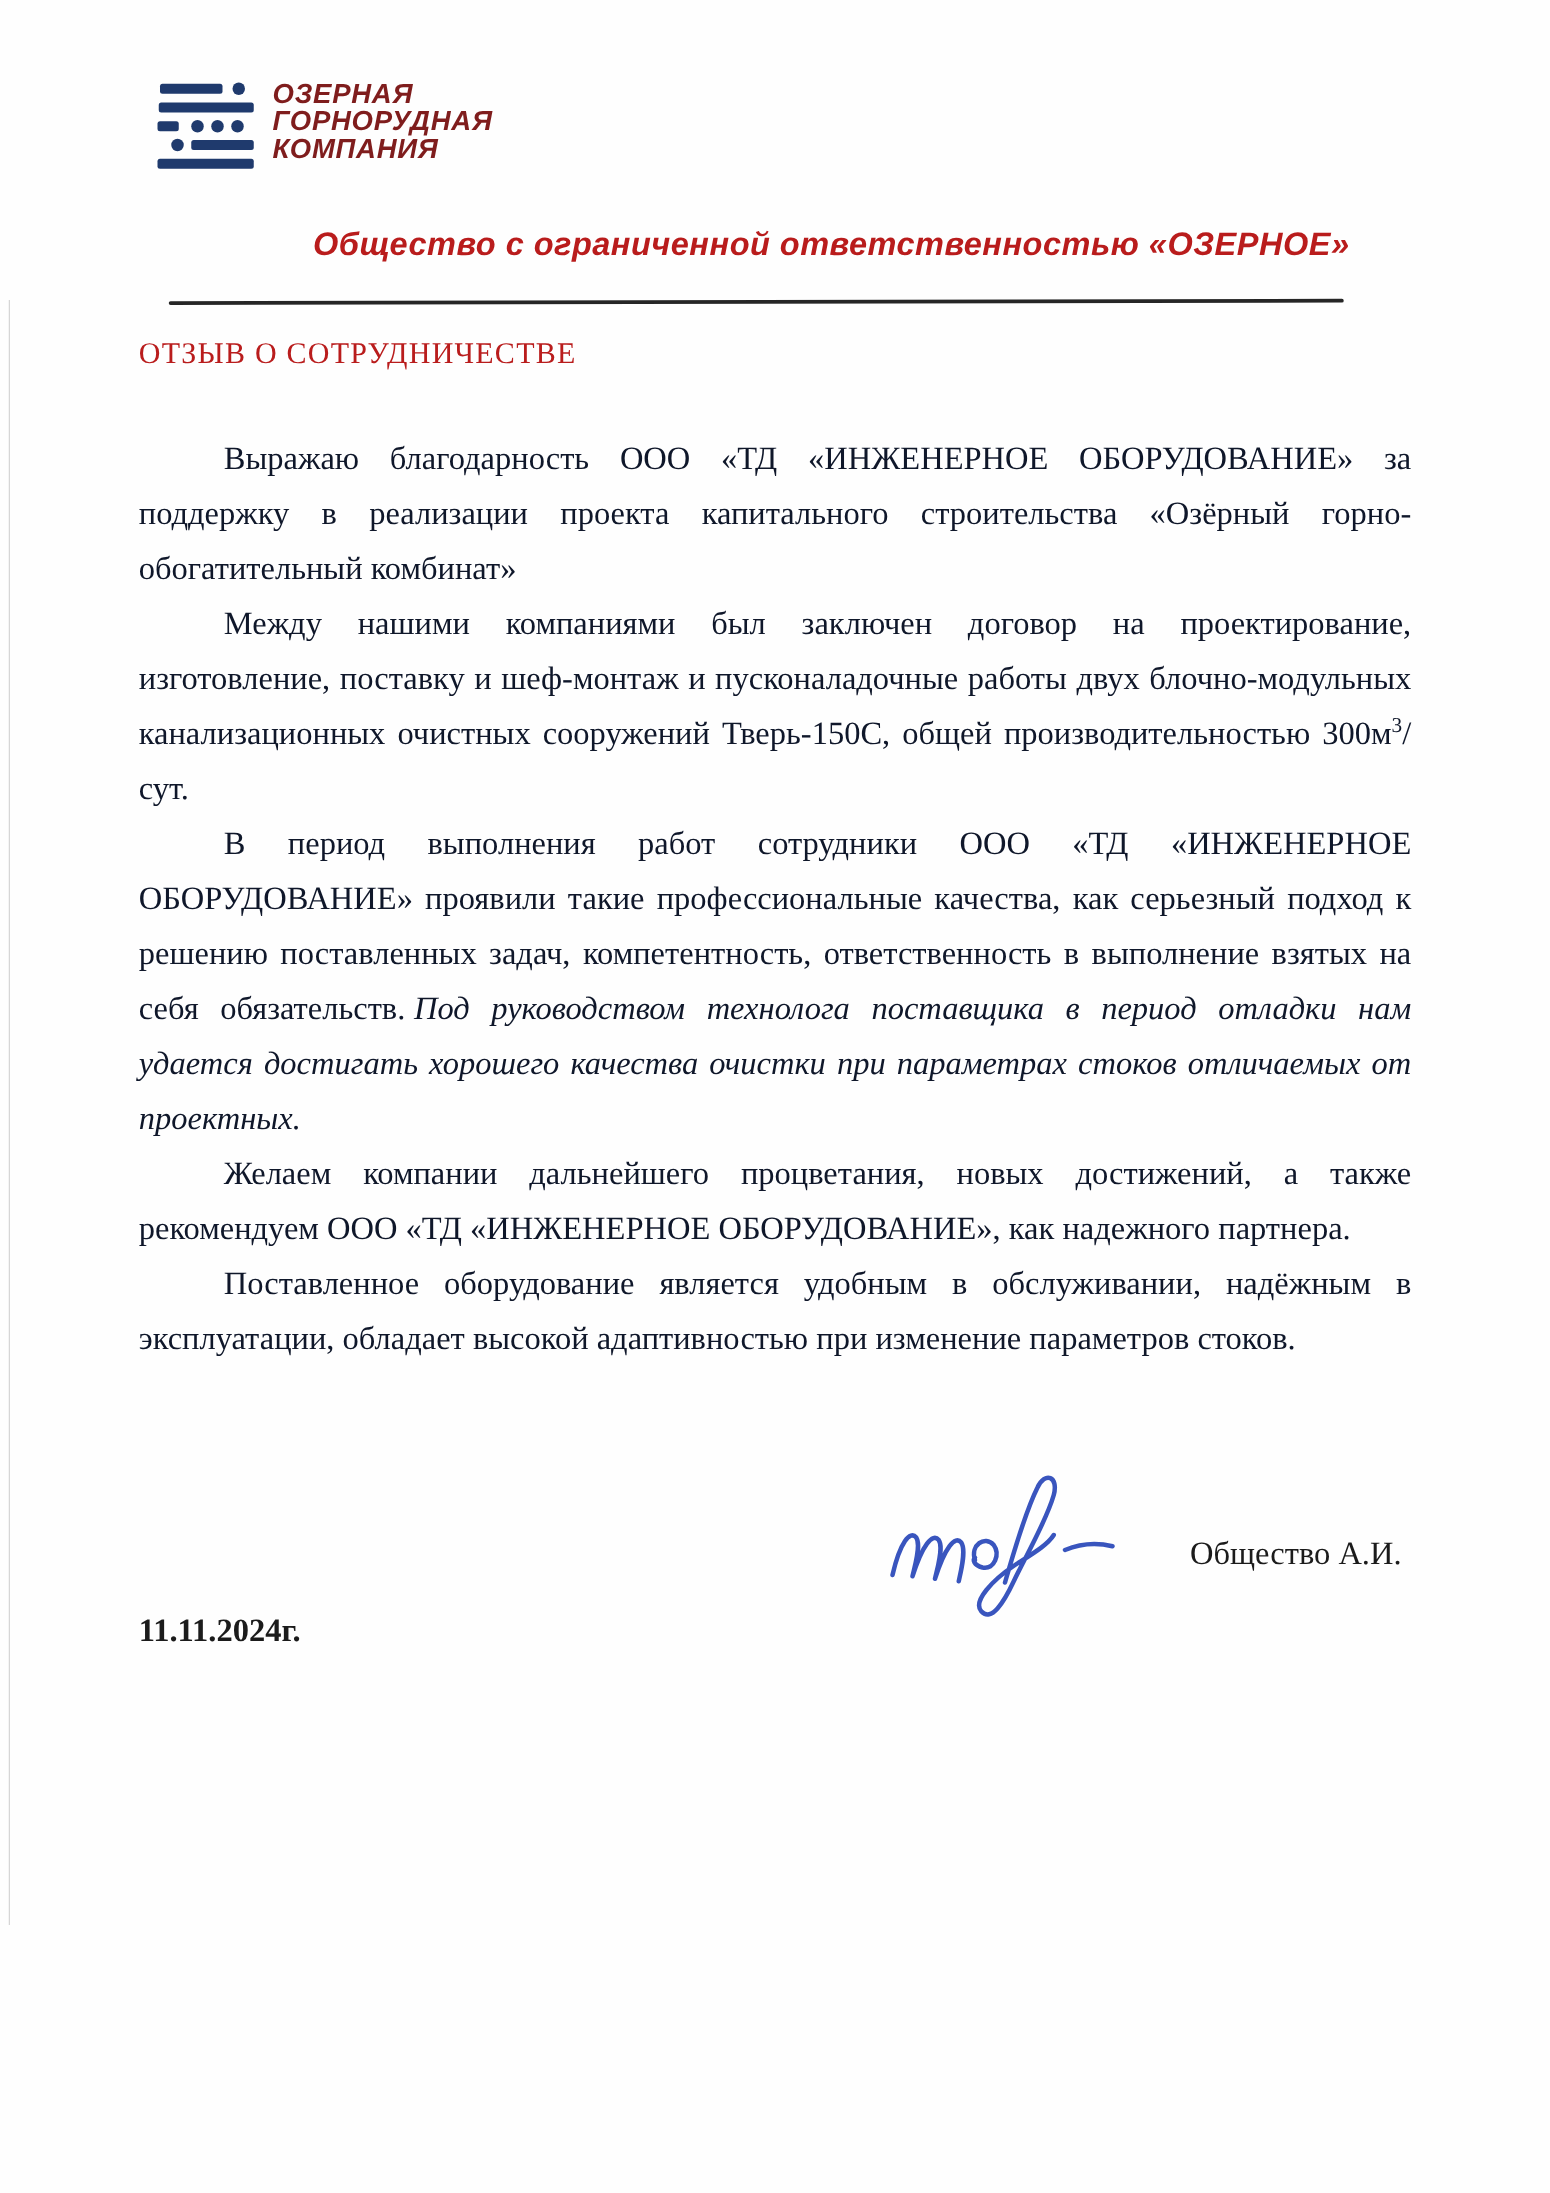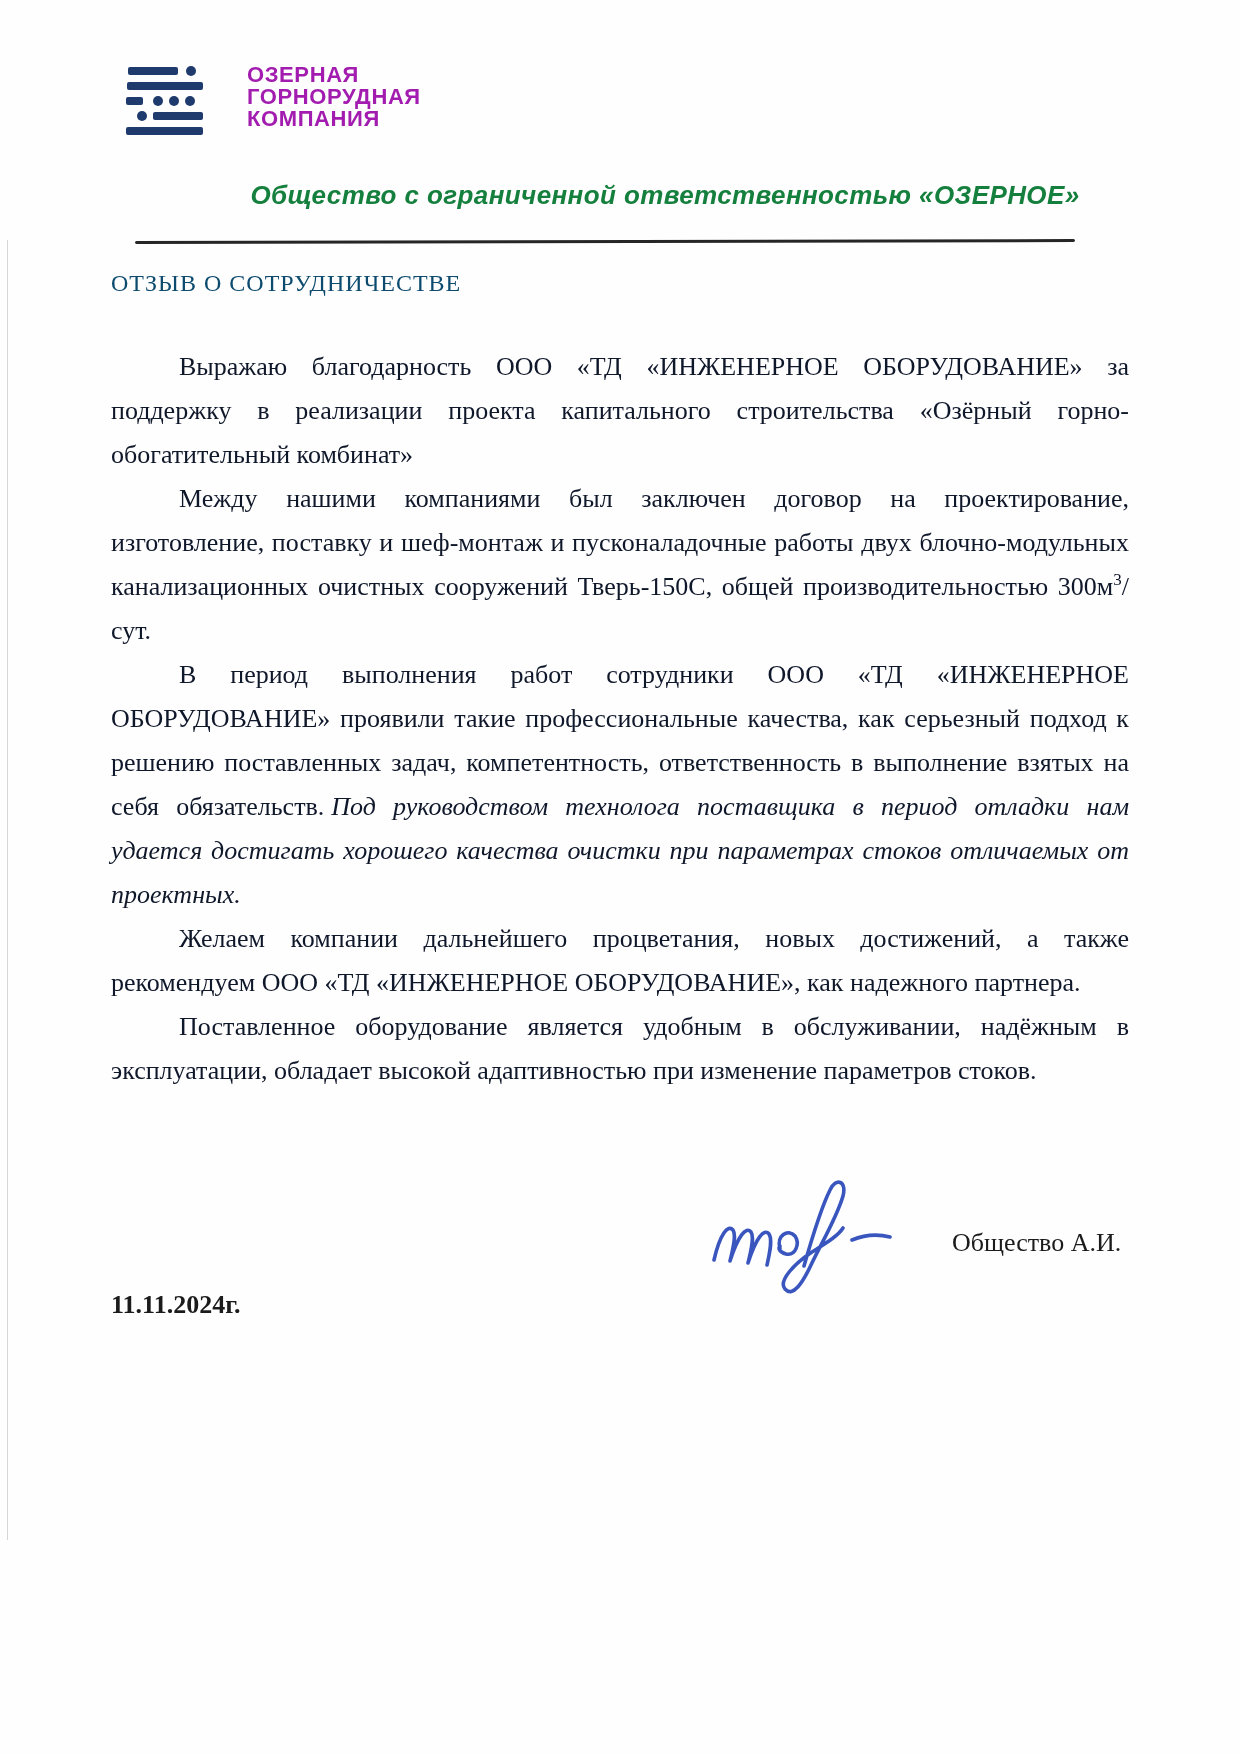--- a/index.html
+++ b/index.html
@@ -22,43 +22,43 @@
   .r2b { left:1px;  top:18px; width:76px; }
   .r3b { left:0px;  top:33px; width:17px; height:7px; }
   .r3d1{ left:27px; top:32px; }
   .r3d2{ left:43px; top:32px; }
   .r3d3{ left:59px; top:32px; }
   .r4d { left:11px; top:47px; }
   .r4b { left:27px; top:48px; width:50px; }
   .r5b { left:0px;  top:63px; width:77px; }
 
   .logo-text {
-    position:absolute; left:247px; top:64px;
-    font-family:"Liberation Sans", sans-serif; color:#a21caf;
-    line-height:22px; letter-spacing:.6px;
+    position:absolute; left:218px; top:64px;
+    font-family:"Liberation Sans", sans-serif; color:#7f1d1d;
+    line-height:22px; letter-spacing:.6px;font-style:italic;
   }
   .logo-text .l1 { font-weight:700; font-size:22px; }
   .logo-text .l2, .logo-text .l3 { font-weight:600; font-size:22px; }
 
   
   .letterhead-title {
     position:absolute; left:90px; top:180px; width:1150px;
     text-align:center; font-family:"Liberation Sans", sans-serif;
     font-weight:700; font-style:italic; font-size:26px;
-    color:#15803d; letter-spacing:.4px;
+    color:#b91c1c; letter-spacing:.4px;
   }
   .letterhead-rule {
     position:absolute; left:135px; top:240px; width:940px; height:3px;
     background:#262626; transform:rotate(-0.12deg); border-radius:2px;
   }
 
   
   .doc-heading {
     position:absolute; left:111px; top:270px;
-    font-size:24px; font-weight:400; letter-spacing:1px; color:#0c4a6e;
+    font-size:24px; font-weight:400; letter-spacing:1px; color:#b91c1c;
   }
   .doc-body {
     position:absolute; left:111px; top:345px; width:1018px;
     font-size:26px; line-height:44px; text-align:justify; color:#0f172a;
   }
   .doc-body p { text-indent:68px; margin:0; }
   .doc-body sup { font-size:17px; line-height:0; vertical-align:super; }
   .em { font-style:italic; margin-left:7px; }
 
   

